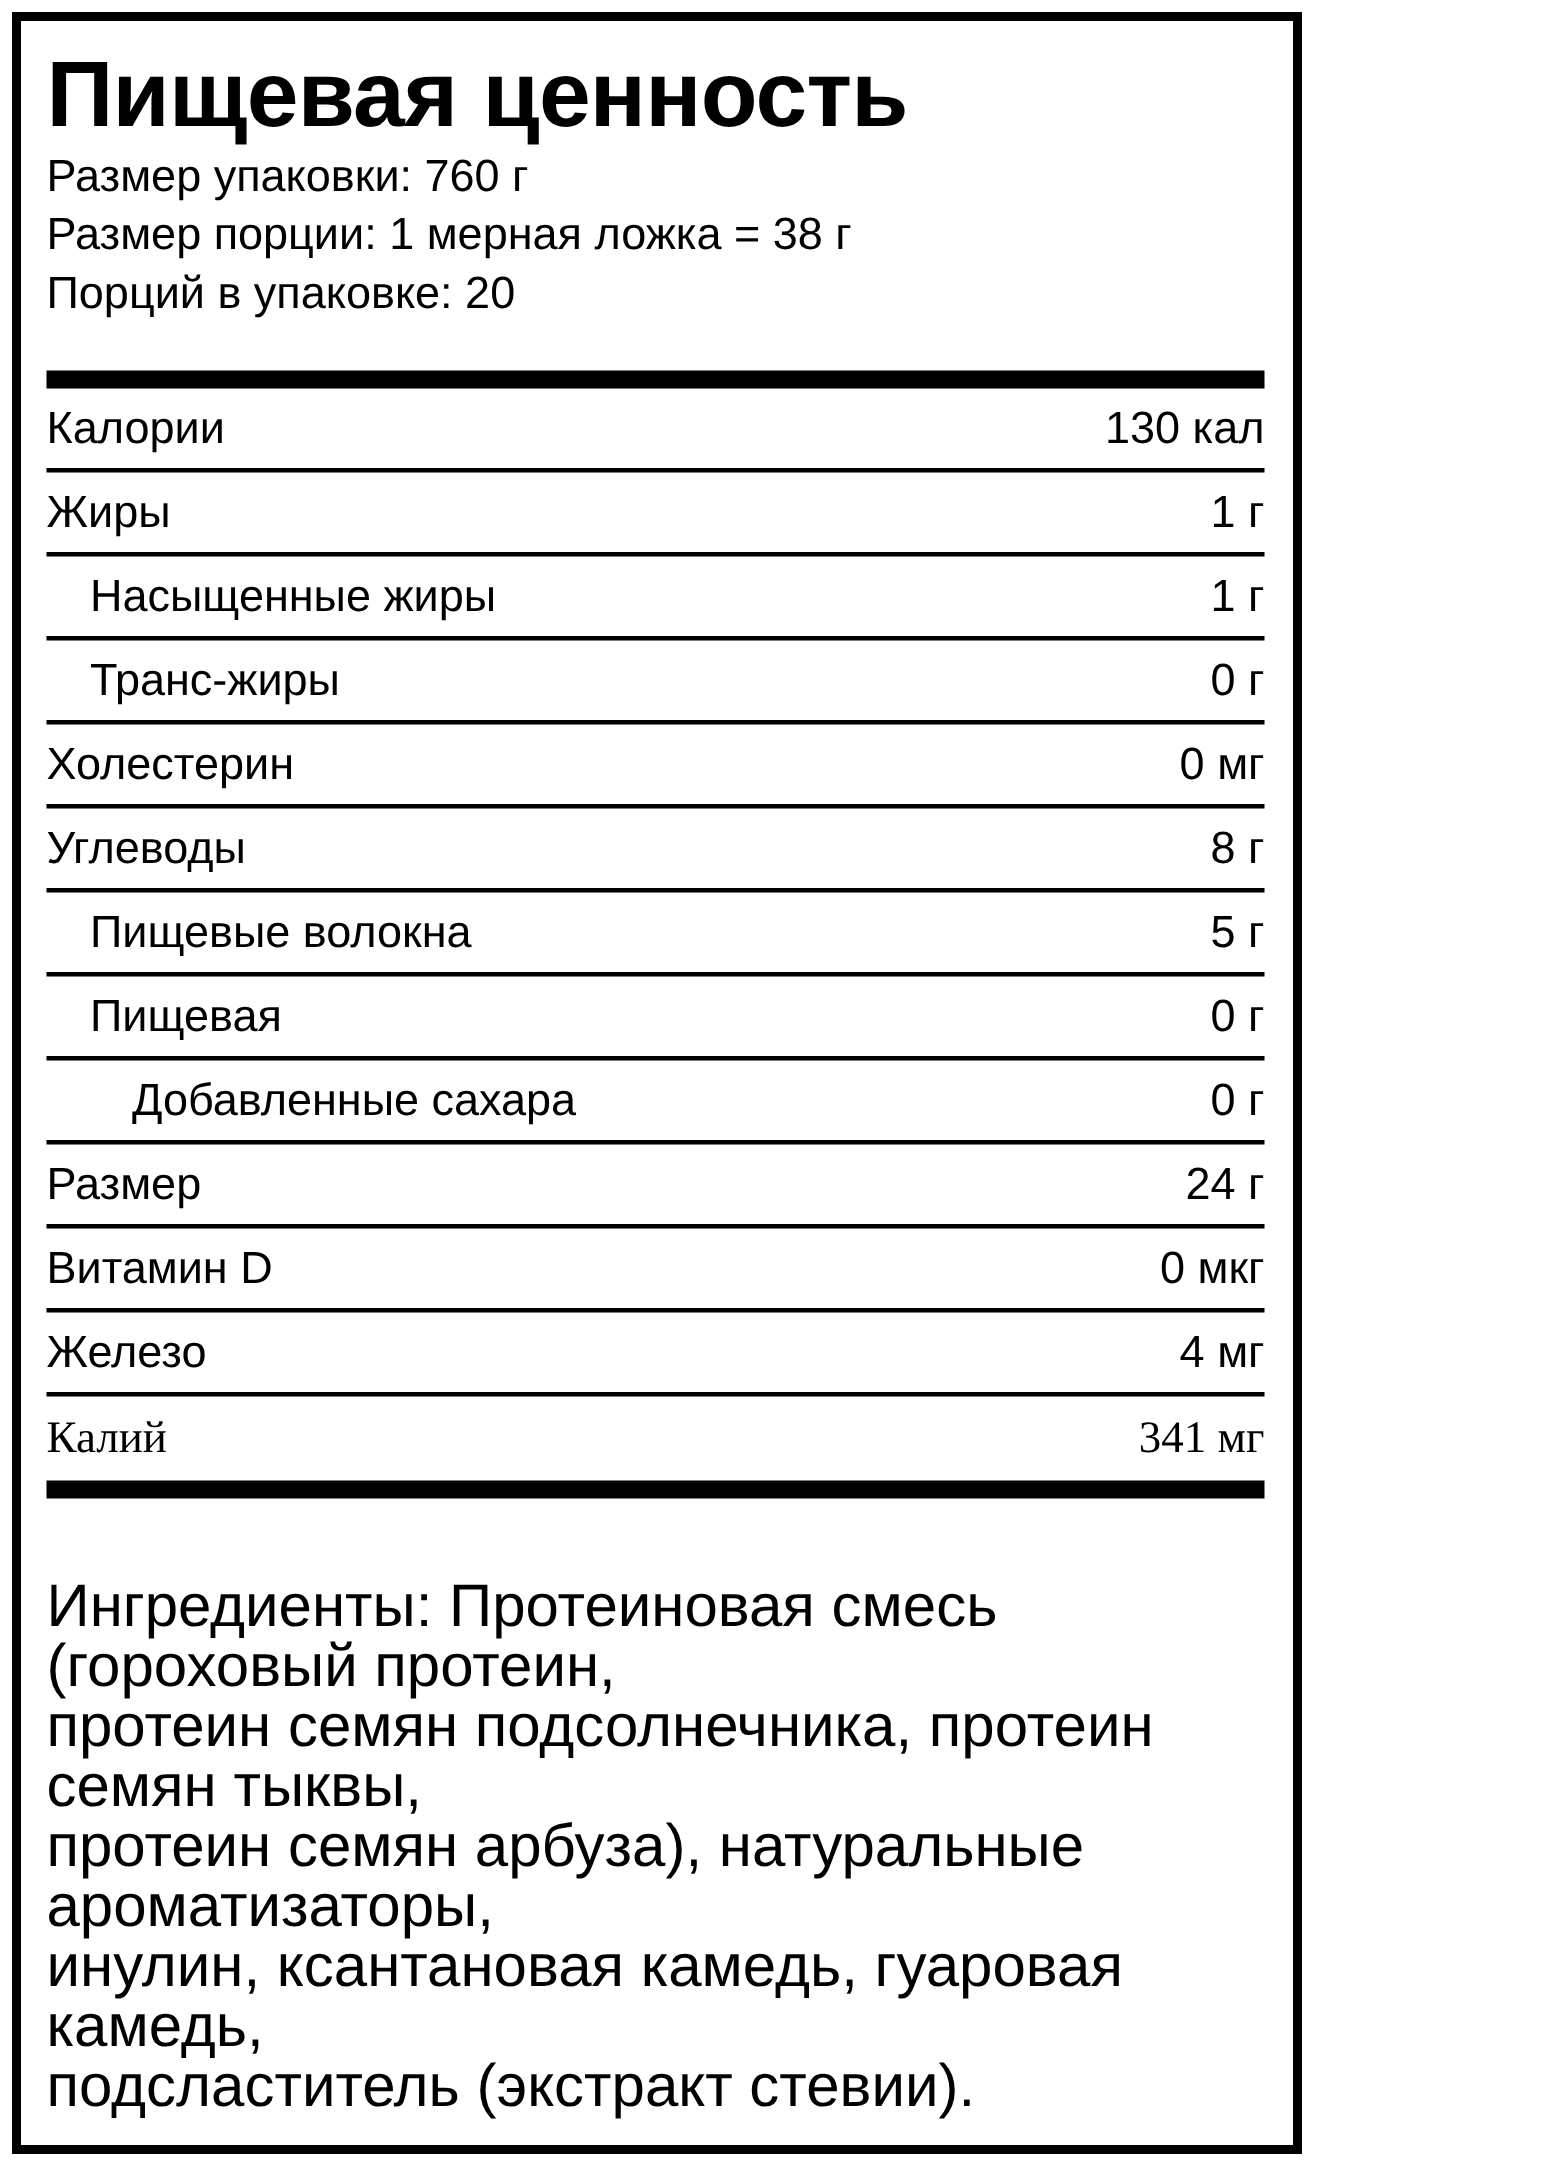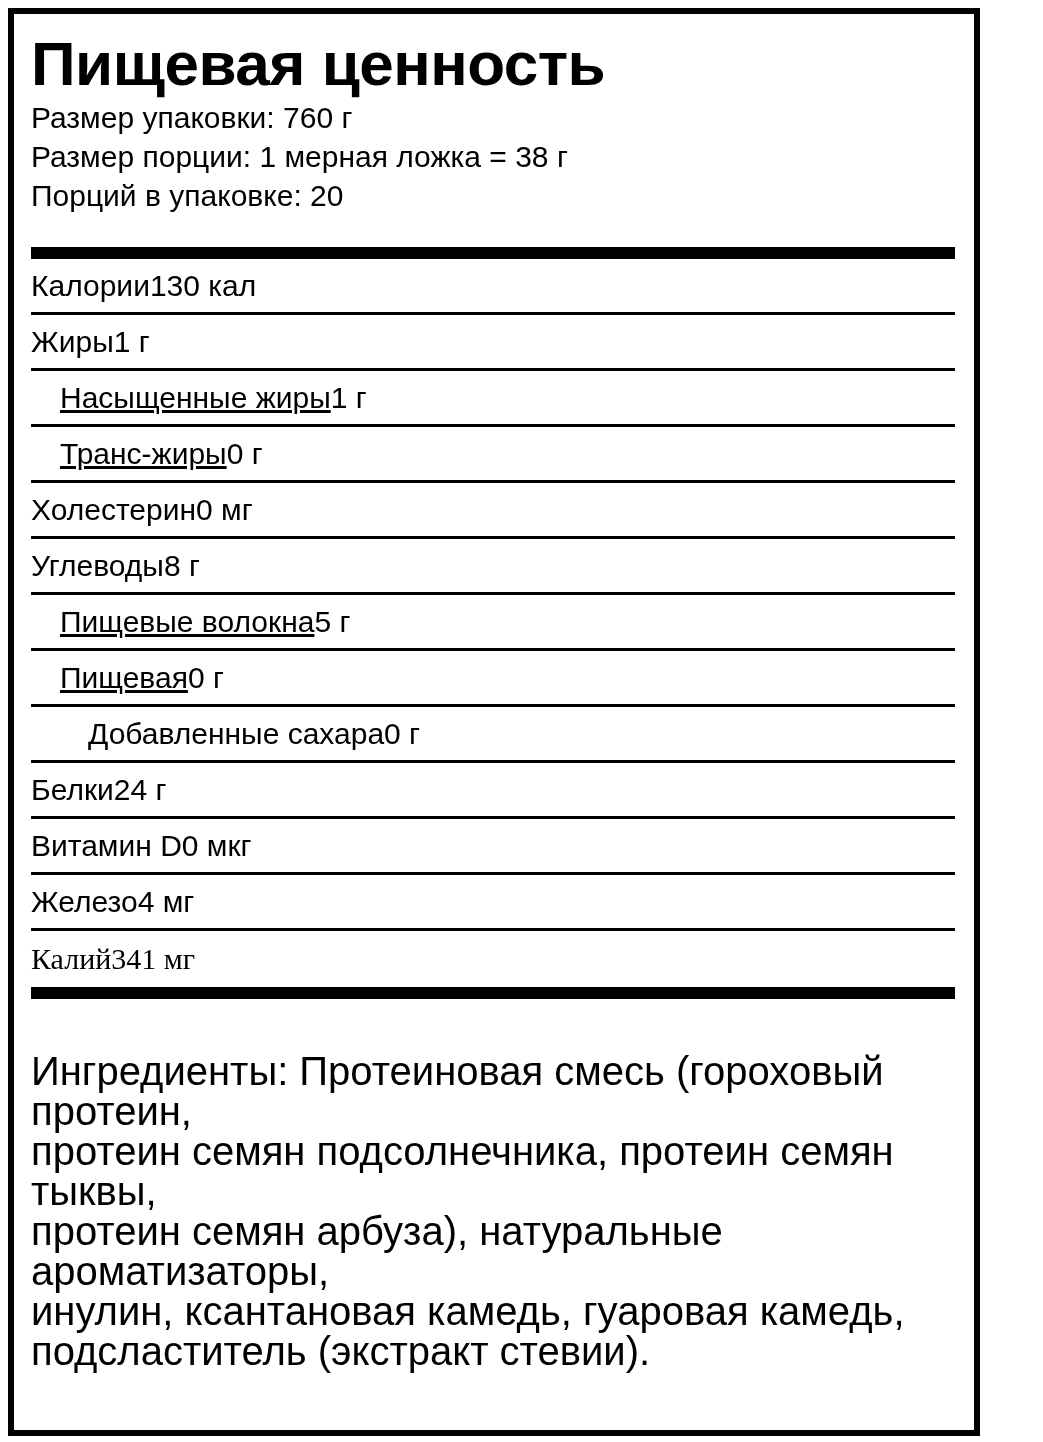--- a/index.html
+++ b/index.html
@@ -12,21 +12,21 @@
     width: 1043px;
     height: 1442px;
     position: relative;
     font-family: "Liberation Sans", sans-serif;
     color: #000000;
   }
   .frame {
     position: absolute;
     left: 8px;
     top: 8px;
-    width: 972px;
+    width: 860px;
     height: 1428px;
     border: 6px solid #000000;
     padding: 0 19px 0 17px;
     overflow: hidden;
   }
   .title {
     margin: 16px 0 0 0;
     font-size: 62px;
     font-weight: bold;
     line-height: 1.1;
@@ -39,28 +39,29 @@
   }
   .bar {
     height: 12px;
     background: #000000;
   }
   .bar-top { margin-top: 32px; }
   .bar-bottom { margin-top: 0; }
   .ntable { width: 100%; }
   .row {
     display: flex;
+    justify-content: space-between;
     align-items: center;
     height: 56px;
     border-bottom: 3px solid #000000;
     font-size: 30px;
     line-height: 1;
   }
   .row:last-child { border-bottom: none; font-family: Liberation Serif, serif; }
-  .row.indent-1 .row-label { padding-left: 29px; text-decoration: underline; }
+  .row.indent-1 .row-label { padding-left: 29px; }
   .row.indent-2 .row-label { padding-left: 57px; }
   .row-label { white-space: nowrap; }
   .row-value { white-space: nowrap; text-align: right; }
   .ingredients {
     margin: 52px 0 0 0;
     font-size: 40px;
     line-height: 40px;
     white-space: pre-line;
   }
 </style>
@@ -110,21 +111,21 @@
       </div>
       <div class="row indent-1">
         <span class="row-label">Пищевая</span>
         <span class="row-value">0 г</span>
       </div>
       <div class="row indent-2">
         <span class="row-label">Добавленные сахара</span>
         <span class="row-value">0 г</span>
       </div>
       <div class="row indent-0">
-        <span class="row-label">Белки</span>
+        <span class="row-label">Размер</span>
         <span class="row-value">24 г</span>
       </div>
       <div class="row indent-0">
         <span class="row-label">Витамин D</span>
         <span class="row-value">0 мкг</span>
       </div>
       <div class="row indent-0">
         <span class="row-label">Железо</span>
         <span class="row-value">4 мг</span>
       </div>

